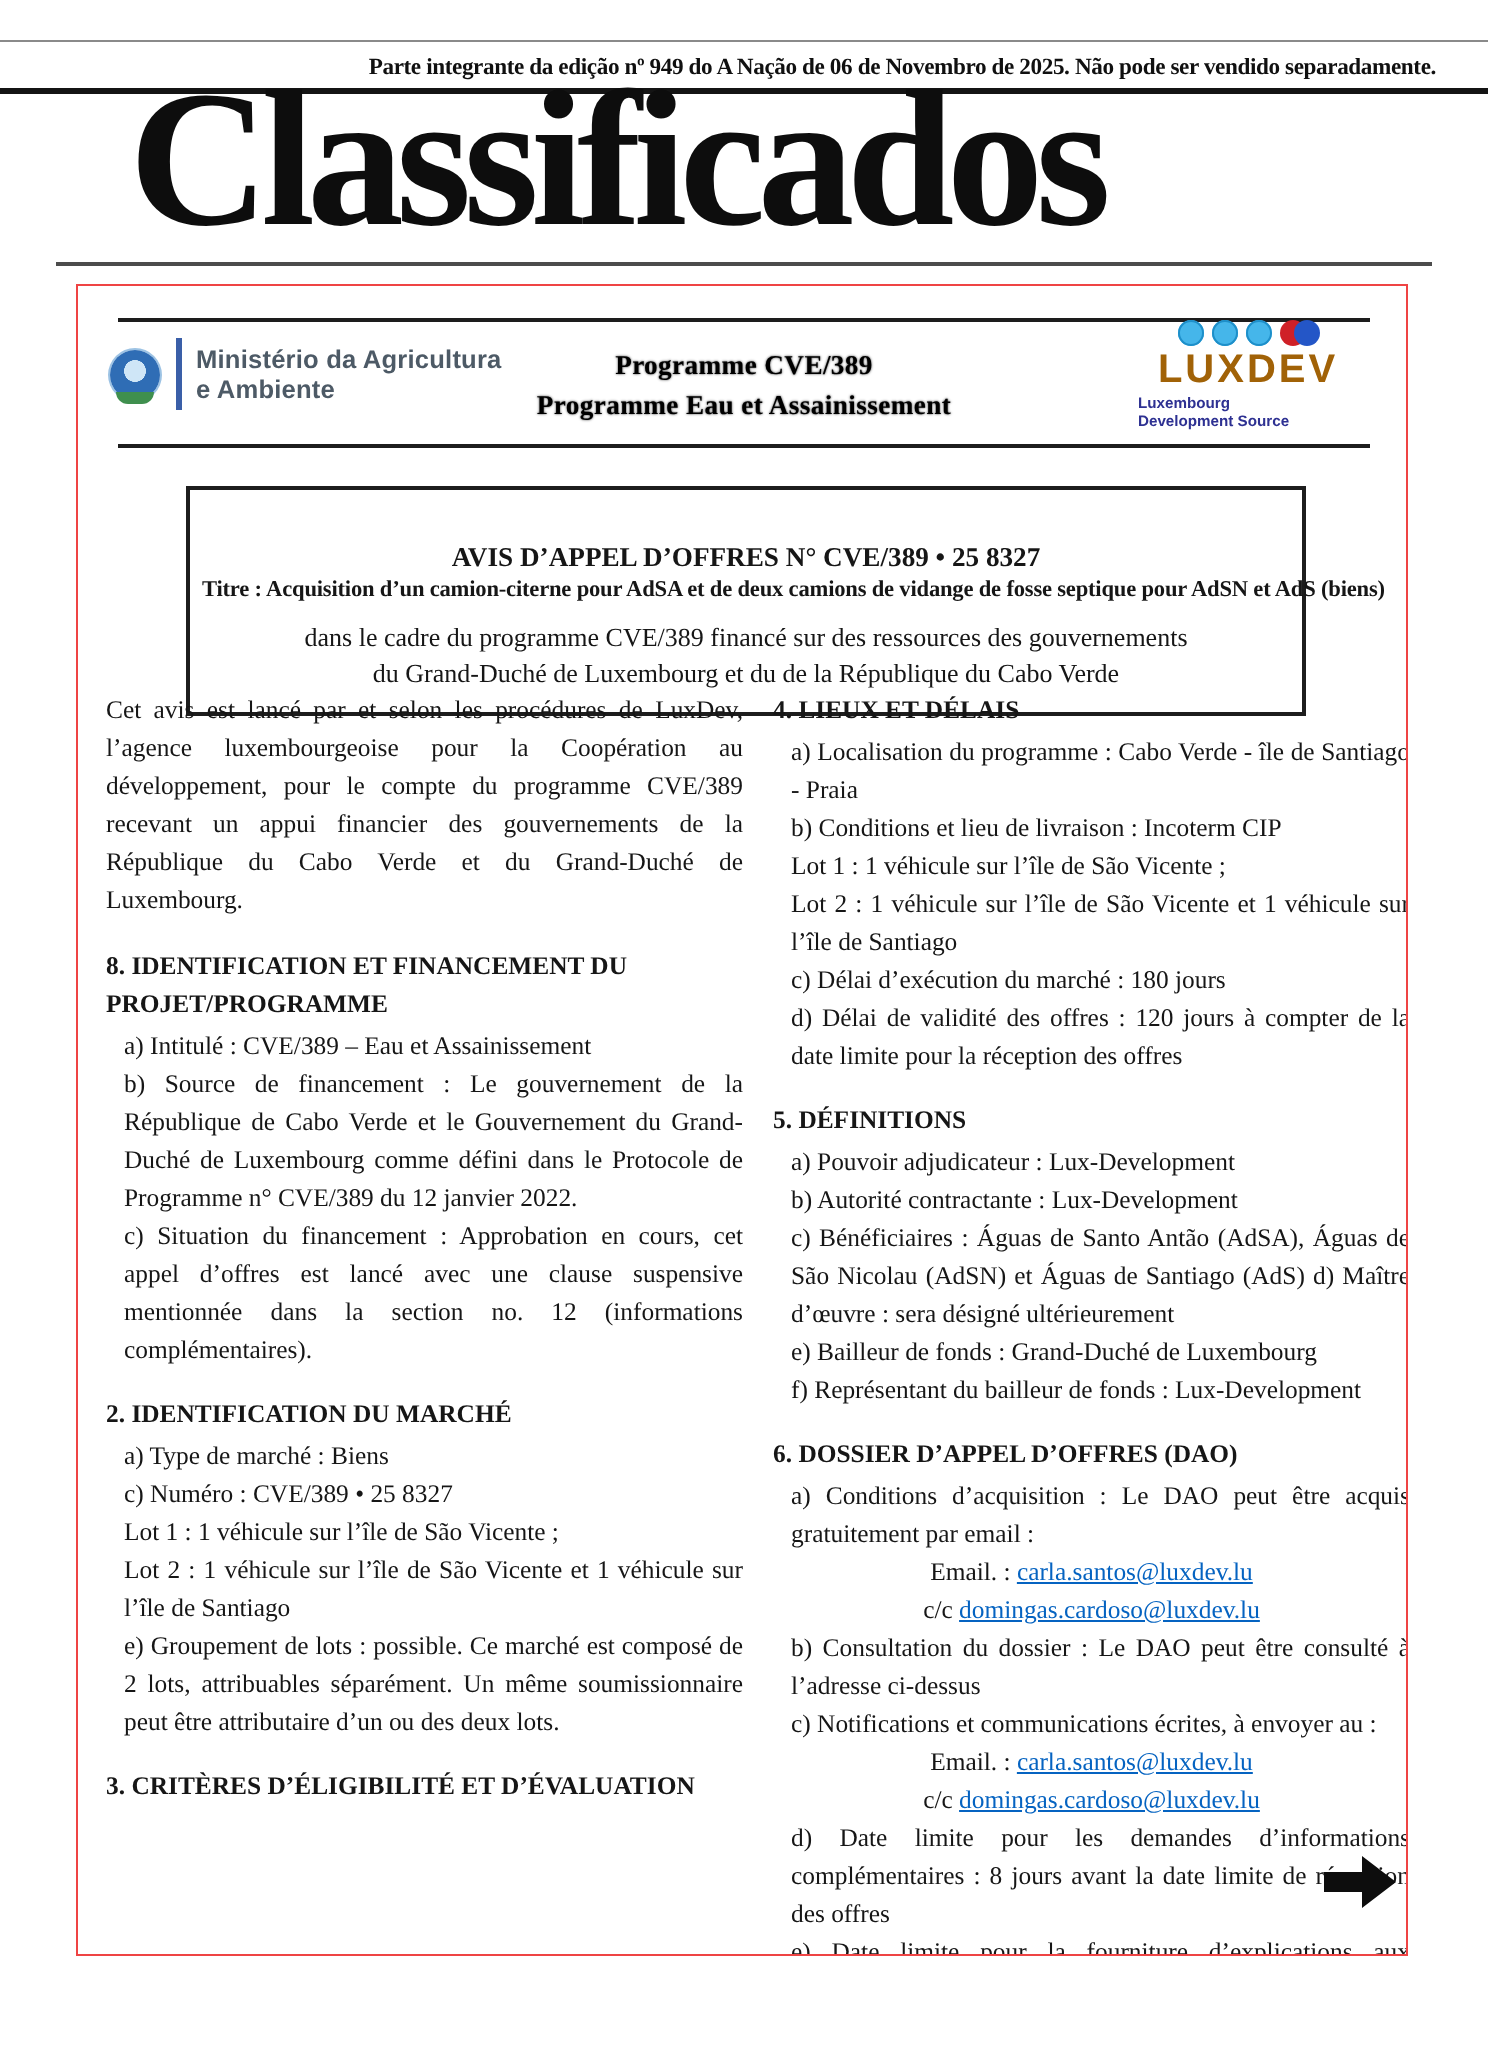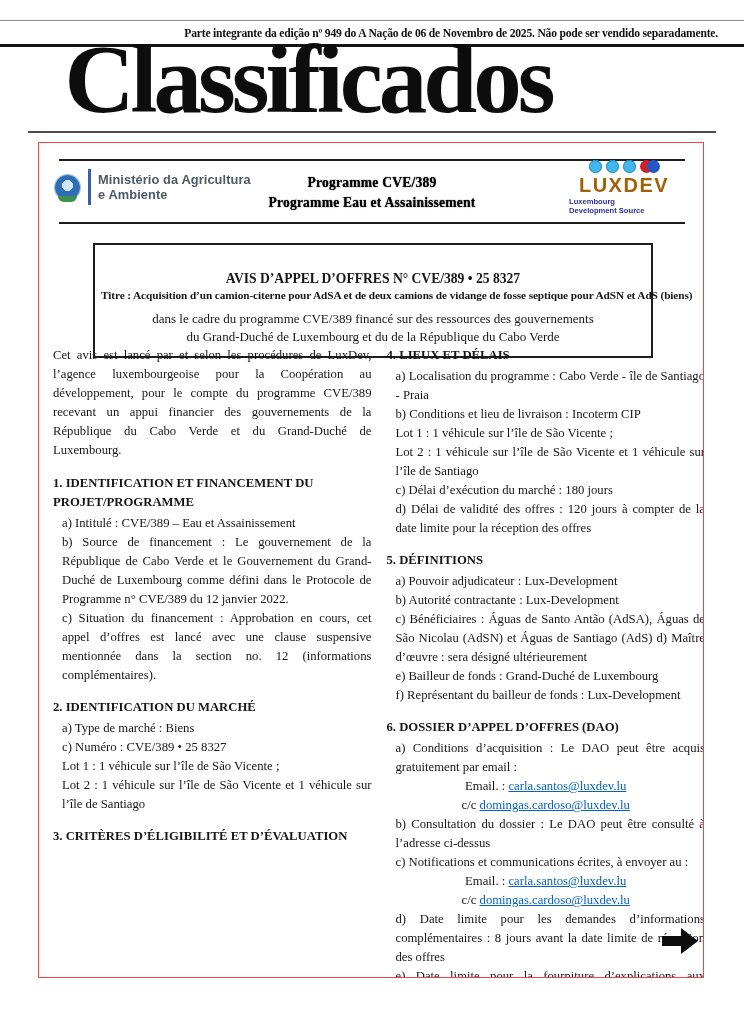--- a/index.html
+++ b/index.html
@@ -137,30 +137,31 @@
     <p class="avis-subtitle">Titre : Acquisition d’un camion-citerne pour AdSA et de deux camions de vidange de fosse  septique pour AdSN et AdS (biens)</p>
     <p class="avis-line">dans le cadre du programme CVE/389 financé sur des ressources des gouvernements</p>
     <p class="avis-line">du Grand-Duché de Luxembourg et du de la République du Cabo Verde</p>
   </div>
 
   <div class="columns">
 
     <div class="col">
       <p class="intro">Cet avis est lancé par et selon les procédures de LuxDev, l’agence luxembourgeoise pour la Coopération  au développement, pour le compte du programme CVE/389 recevant un appui financier des gouvernements de la République du Cabo Verde et du Grand-Duché de Luxembourg.</p>
 
-      <p class="sec-heading">1. IDENTIFICATION ET FINANCEMENT DU PROJET/PROGRAMME</p>
+      <p class="sec-heading">8. IDENTIFICATION ET FINANCEMENT DU PROJET/PROGRAMME</p>
       <p class="item">a) Intitulé : CVE/389 – Eau et Assainissement</p>
       <p class="item">b) Source de financement : Le gouvernement de la République de Cabo Verde et le Gouvernement du  Grand-Duché de Luxembourg comme défini dans le Protocole de Programme n° CVE/389 du 12 janvier  2022.</p>
       <p class="item">c) Situation du financement : Approbation en cours, cet appel d’offres est lancé avec une clause  suspensive mentionnée dans la section no. 12 (informations complémentaires).</p>
 
       <p class="sec-heading">2. IDENTIFICATION DU MARCHÉ</p>
       <p class="item">a) Type de marché : Biens</p>
       <p class="item">c) Numéro : CVE/389 • 25 8327</p>
       <p class="item">Lot 1 : 1 véhicule sur l’île de São Vicente ;</p>
       <p class="item">Lot 2 : 1 véhicule sur l’île de São Vicente et 1 véhicule sur l’île de Santiago</p>
+      <p class="item">e) Groupement de lots : possible. Ce marché est composé de 2 lots, attribuables séparément. Un même  soumissionnaire peut être attributaire d’un ou des deux lots.</p>
 
       <p class="sec-heading">3. CRITÈRES D’ÉLIGIBILITÉ ET D’ÉVALUATION</p>
 
     </div>
 
     <div class="col">
       <p class="sec-heading first">4. LIEUX ET DÉLAIS</p>
       <p class="item">a) Localisation du programme : Cabo Verde - île de Santiago - Praia</p>
       <p class="item">b) Conditions et lieu de livraison : Incoterm CIP</p>
       <p class="item">Lot 1 : 1 véhicule sur l’île de São Vicente ;</p>

